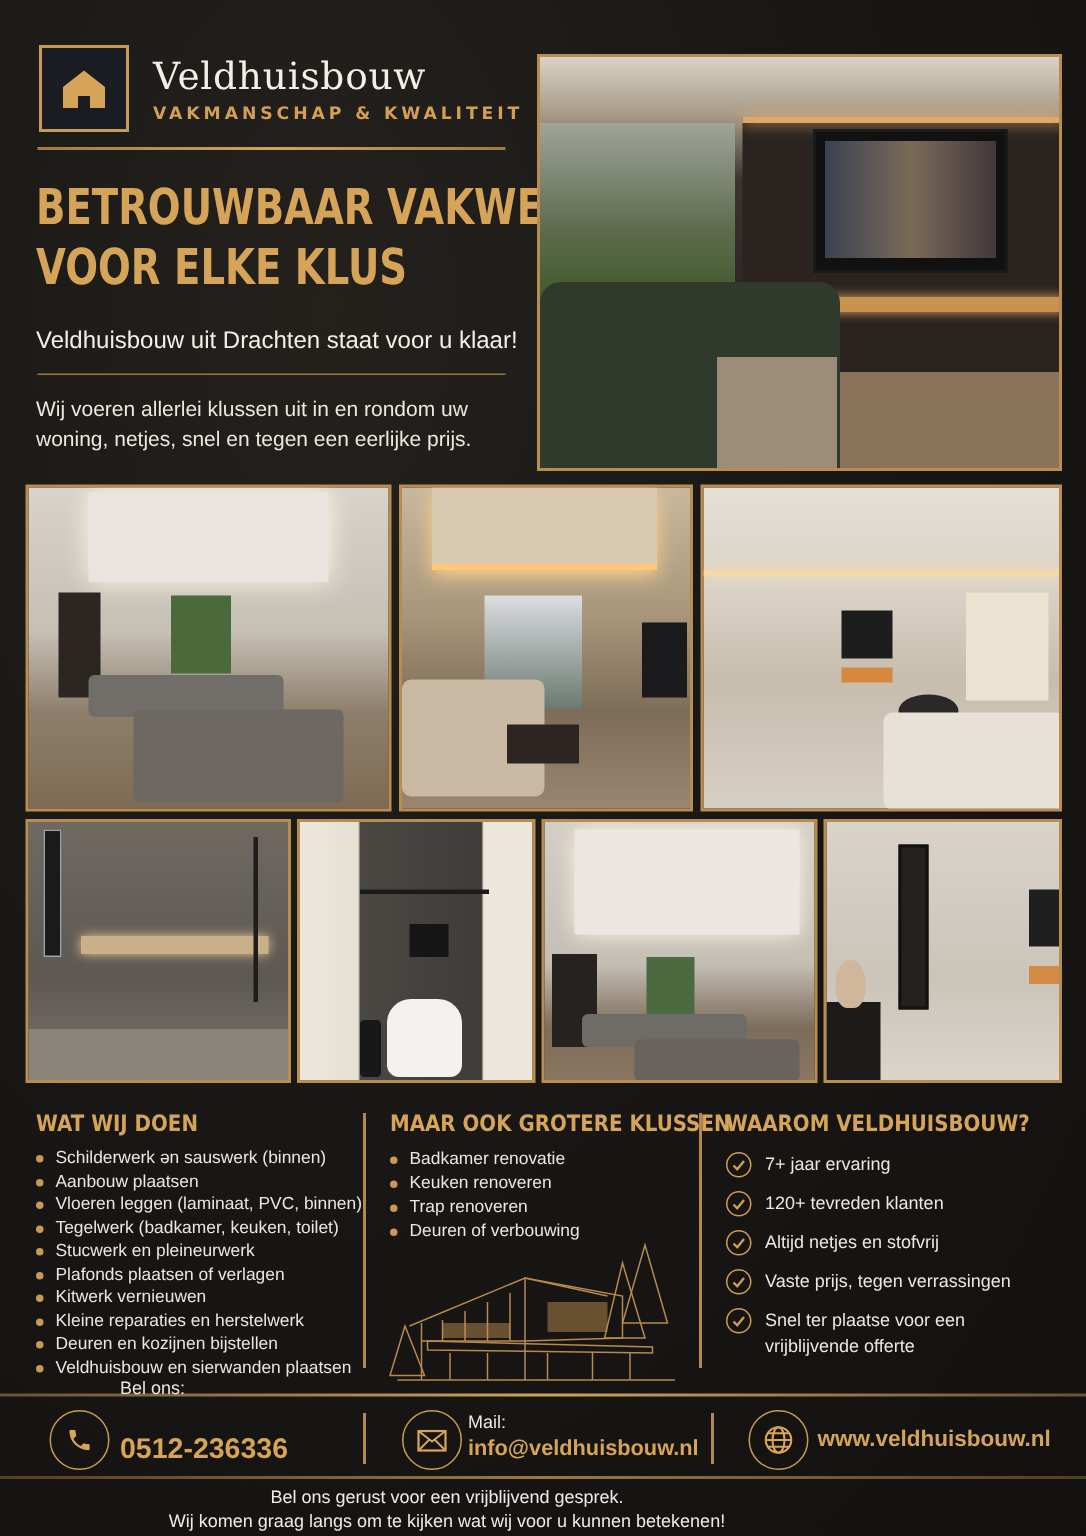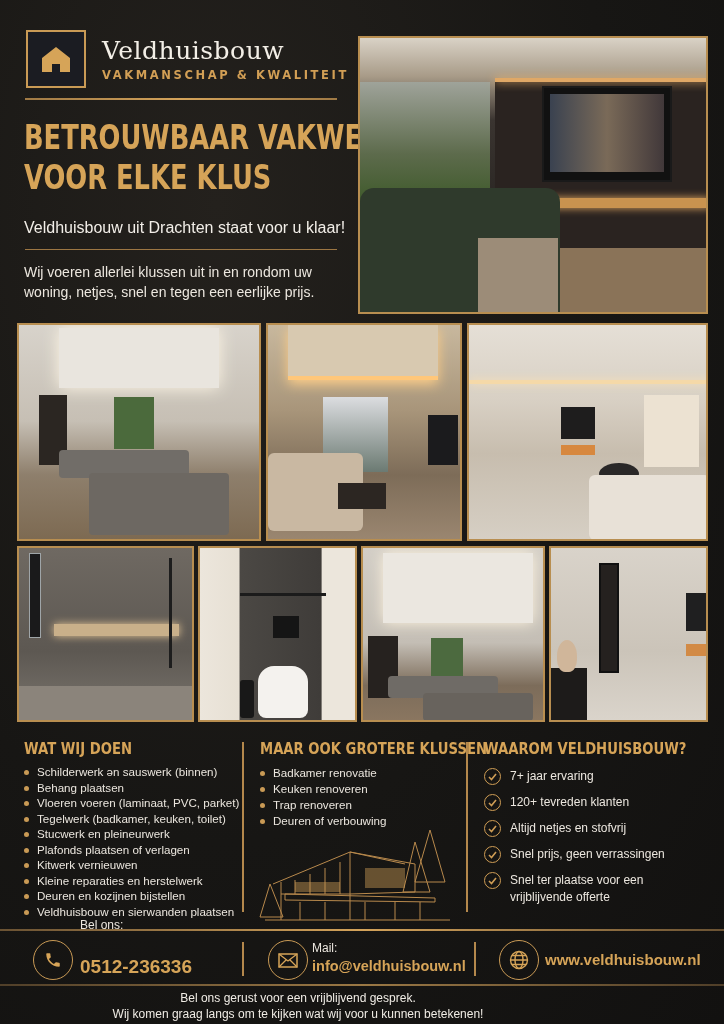--- a/index.html
+++ b/index.html
@@ -168,22 +168,22 @@
   <div class="wall" style="left:48px;top:15px;width:20px;height:110px;background:#25211f;border:2px solid #111;"></div>
   <div class="wall" style="left:135px;top:45px;width:22px;height:38px;background:#1f1f20;"></div>
   <div class="wall" style="left:135px;top:96px;width:22px;height:12px;background:#d28a45;"></div>
   <div class="wall" style="left:0;top:120px;width:36px;height:56px;background:#1d1b1a;"></div>
   <div class="wall" style="left:6px;top:92px;width:20px;height:32px;background:#d0b69a;border-radius:50% 50% 40% 40%;"></div>
 </div>
 
 <div class="col-title" style="left:24px;top:740px;">WAT WIJ DOEN</div>
 <ul class="blist" style="left:22px;top:764px;">
   <li>Schilderwerk ən sauswerk (binnen)</li>
-  <li>Behang plaatsen</li>
-  <li>Vloeren voeren (laminaat, PVC, parket)</li>
+  <li>Aanbouw plaatsen</li>
+  <li>Vloeren leggen (laminaat, PVC, binnen)</li>
   <li>Tegelwerk (badkamer, keuken, toilet)</li>
   <li>Stucwerk en pleineurwerk</li>
   <li>Plafonds plaatsen of verlagen</li>
   <li>Kitwerk vernieuwen</li>
   <li>Kleine reparaties en herstelwerk</li>
   <li>Deuren en kozijnen bijstellen</li>
   <li>Veldhuisbouw en sierwanden plaatsen</li>
 </ul>
 <div class="vdiv" style="left:242px;top:742px;height:170px;"></div>
 
@@ -239,21 +239,21 @@
         </svg>
       </span>
       <span>Altijd netjes en stofvrij</span>
     </li>
   <li>
       <span class="check">
         <svg width="9" height="8" viewBox="0 0 9 8">
           <path d="M1 4 L3.5 6.5 L8 1" stroke="#cf9d55" stroke-width="1.6" fill="none"></path>
         </svg>
       </span>
-      <span>Snel prijs, geen verrassingen</span>
+      <span>Vaste prijs, tegen verrassingen</span>
     </li>
   <li>
       <span class="check">
         <svg width="9" height="8" viewBox="0 0 9 8">
           <path d="M1 4 L3.5 6.5 L8 1" stroke="#cf9d55" stroke-width="1.6" fill="none"></path>
         </svg>
       </span>
       <span style="width:150px;">Snel ter plaatse voor een vrijblijvende offerte</span>
     </li>
 </ul>

